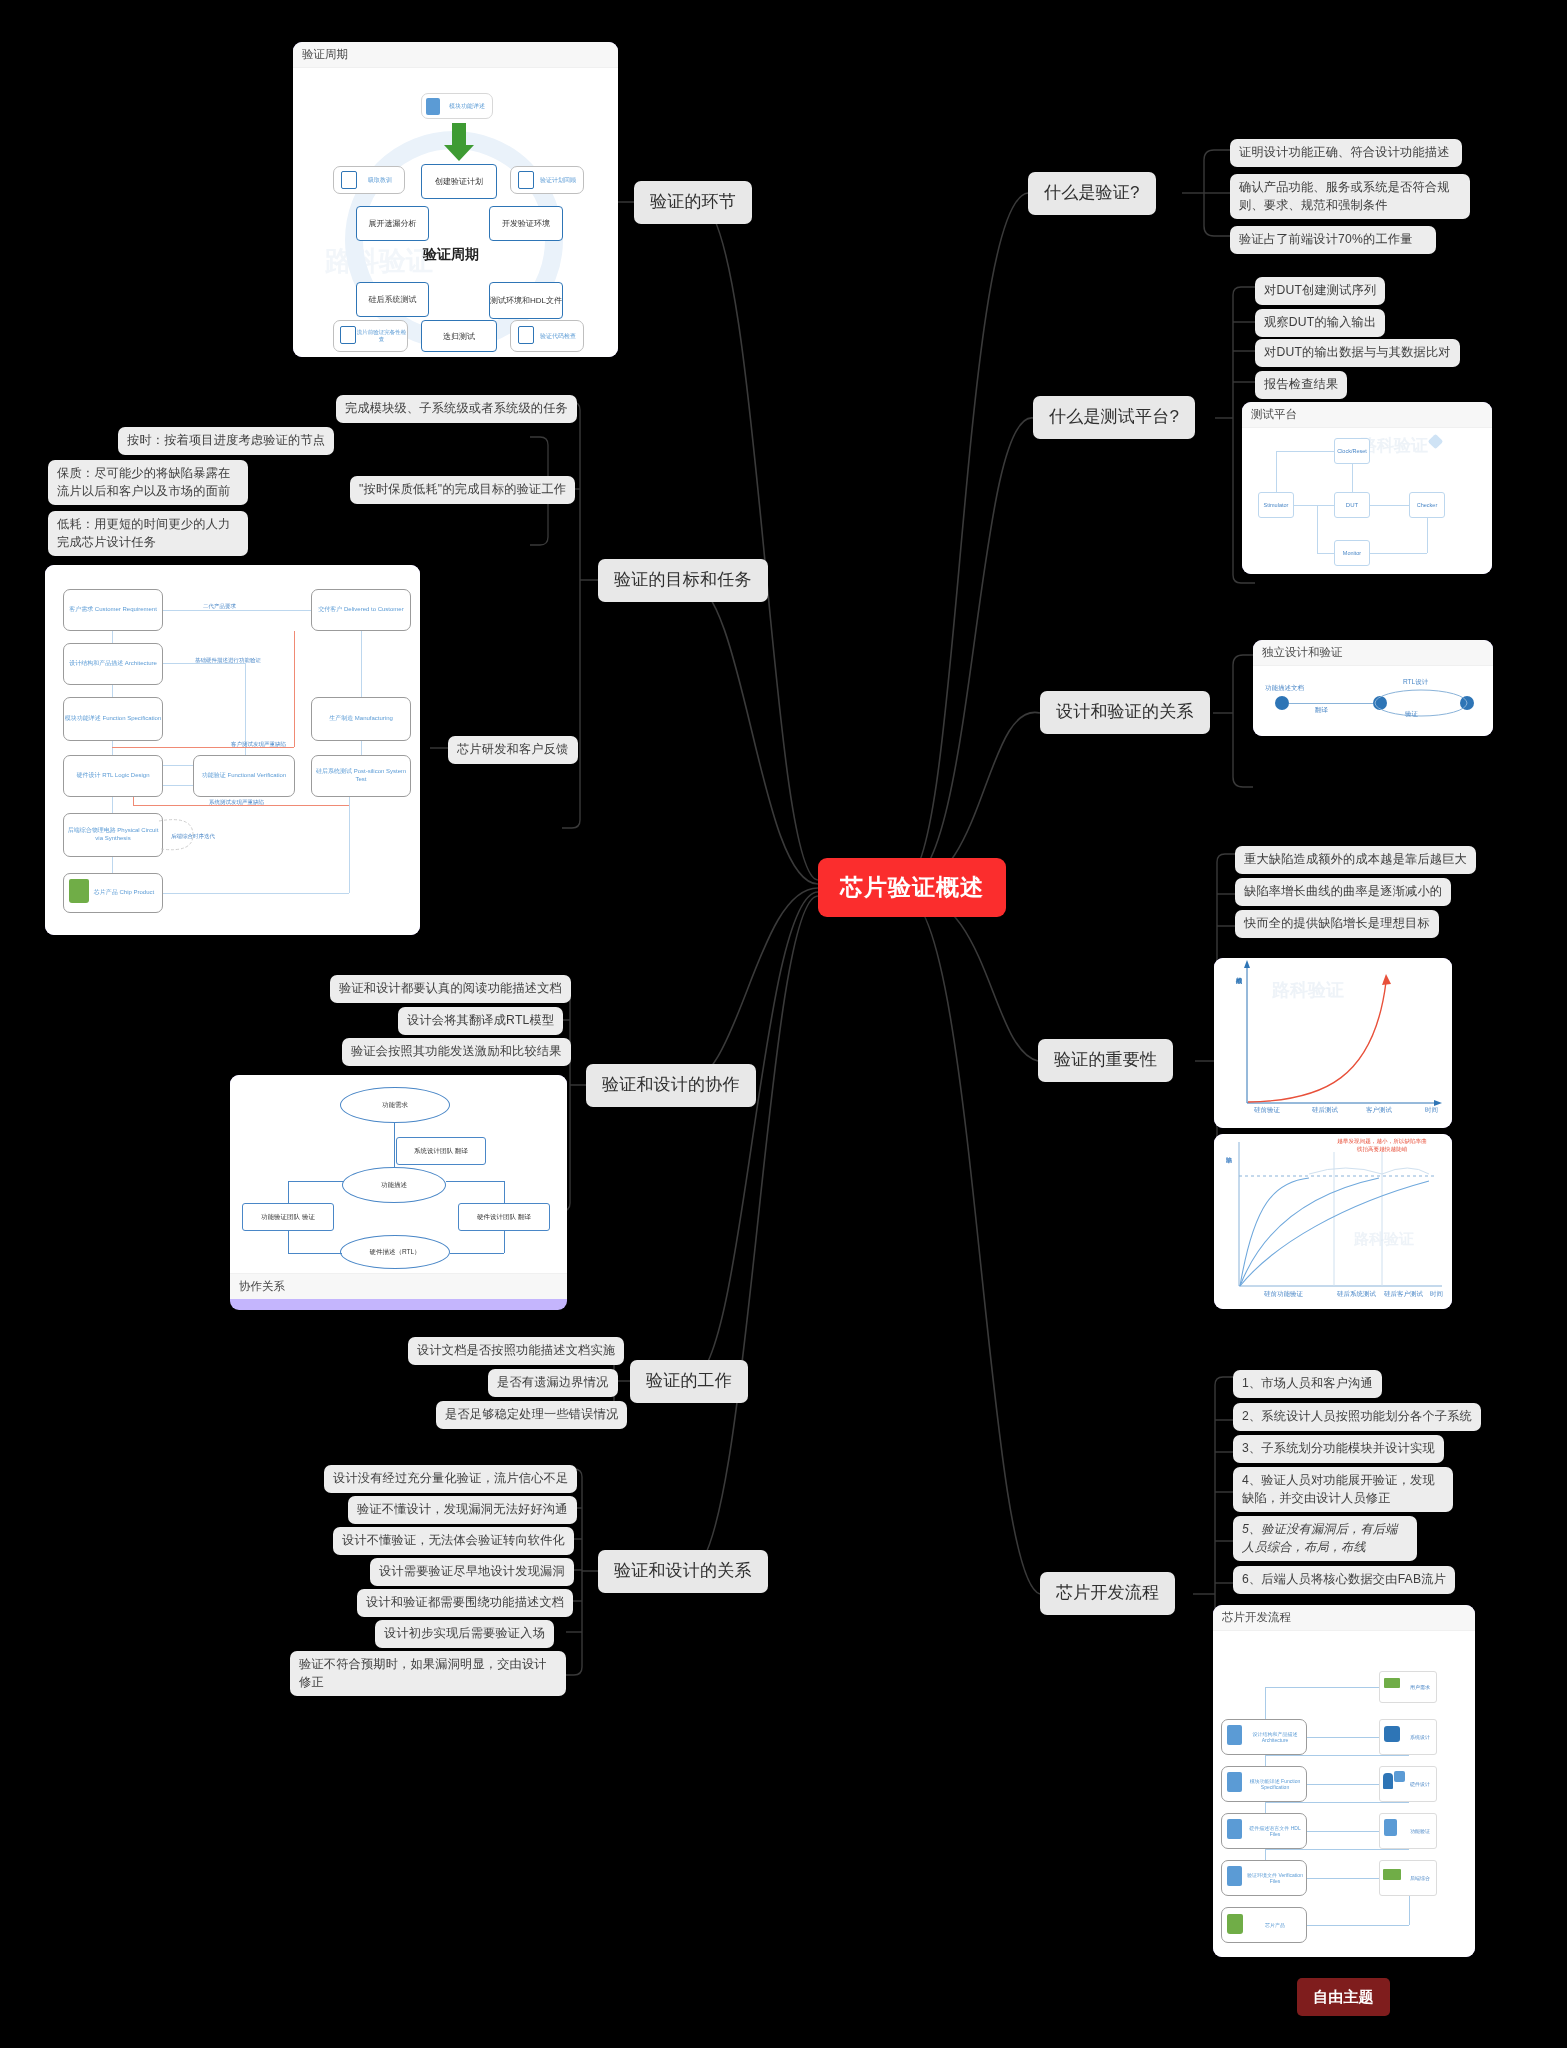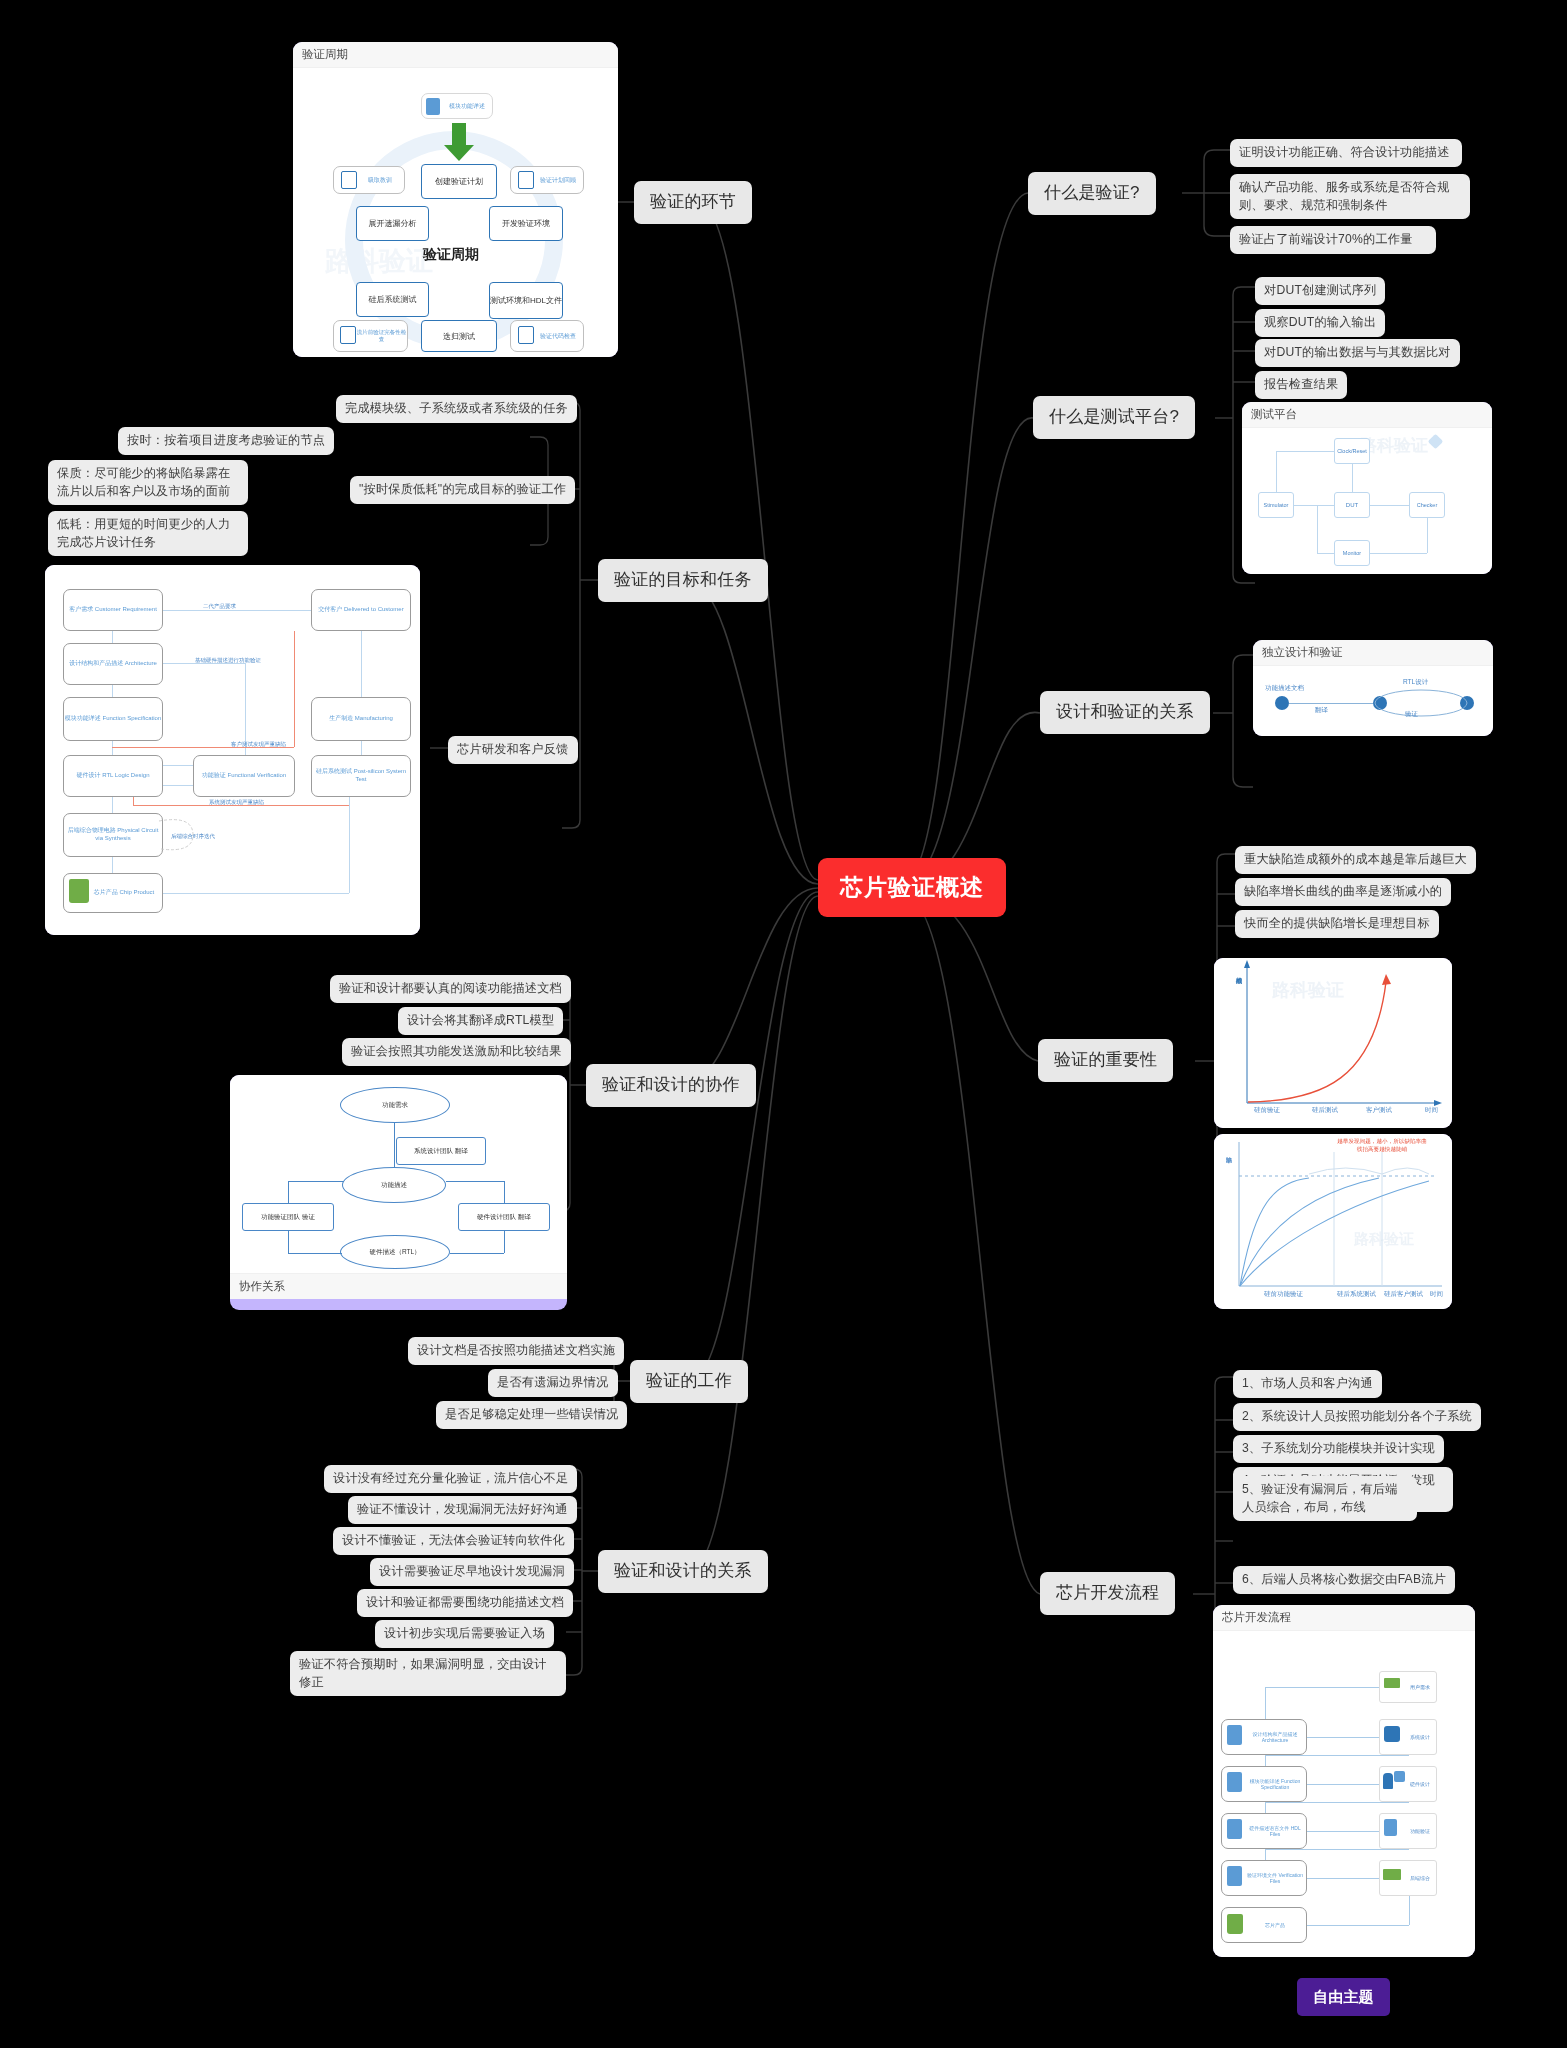--- a/index.html
+++ b/index.html
@@ -17,21 +17,21 @@
     padding:5px 9px; font-size:12.5px; line-height:1.45; color:#3d3d3d;
     letter-spacing:.2px;
   }
   .node.leaf { background:#ededed; font-size:12.2px; }
   .node.branch { background:#e8e8e8; font-size:17px; padding:9px 16px; color:#2f2f2f; }
   .node.center {
     background:#fb2d2d; color:#fff; font-size:23px; font-weight:bold;
     padding:13px 22px; border-radius:9px; letter-spacing:1px;
     box-shadow:0 2px 5px rgba(0,0,0,.35);
   }
-  .node.free { background:#4c1d95; color:#fff; font-size:15px; font-weight:bold; padding:8px 16px; border-radius:5px;}
+  .node.free { background:#7f1d1d; color:#fff; font-size:15px; font-weight:bold; padding:8px 16px; border-radius:5px;}
 
   
   .card {
     position:absolute; background:#c4b5fd; border-radius:9px; overflow:hidden;
     box-shadow:0 1px 4px rgba(0,0,0,.22);
   }
   .card .cap {
     background:#f7f7f7; font-size:11.5px; color:#4a4a4a; padding:5px 9px;
     border-bottom:1px solid #f0f0f0;
   }
@@ -281,21 +281,21 @@
       <div class="lbl" style="left:170px; top:156px; font-size:6.5px;">硅后客户测试</div>
       <div class="lbl" style="left:216px; top:156px; font-size:6.5px;">时间</div>
     </div>
   </div>
 
   <div class="node branch" style="left:1040px; top:1572px;">芯片开发流程</div>
   <div class="node leaf" style="left:1233px; top:1370px;">1、市场人员和客户沟通</div>
   <div class="node leaf" style="left:1233px; top:1403px;">2、系统设计人员按照功能划分各个子系统</div>
   <div class="node leaf" style="left:1233px; top:1435px;">3、子系统划分功能模块并设计实现</div>
   <div class="node leaf" style="left:1233px; top:1467px; width:220px;">4、验证人员对功能展开验证，发现缺陷，并交由设计人员修正</div>
-  <div class="node leaf" style="left:1233px; top:1476px; width:184px;">5、验证没有漏洞后，有后端人员综合，布局，布线</div>
+  <div class="node leaf" style="left:1233px; top:1516px; width:184px;font-style:italic;">5、验证没有漏洞后，有后端人员综合，布局，布线</div>
   <div class="node leaf" style="left:1233px; top:1566px;">6、后端人员将核心数据交由FAB流片</div>
 
   <div class="card" style="left:1213px; top:1605px; width:262px; height:352px;">
     <div class="cap">芯片开发流程</div>
     <div class="body" style="height:326px;">
 
       <div class="bx gy" style="left:8px; top:88px; width:86px; height:36px; font-size:5px; padding-left:22px;">设计结构和产品描述
 Architecture</div>
       <div class="doc" style="left:14px; top:94px; width:15px; height:20px;"></div>
       <div class="bx gy" style="left:8px; top:135px; width:86px; height:36px; font-size:5px; padding-left:22px;">模块功能详述

